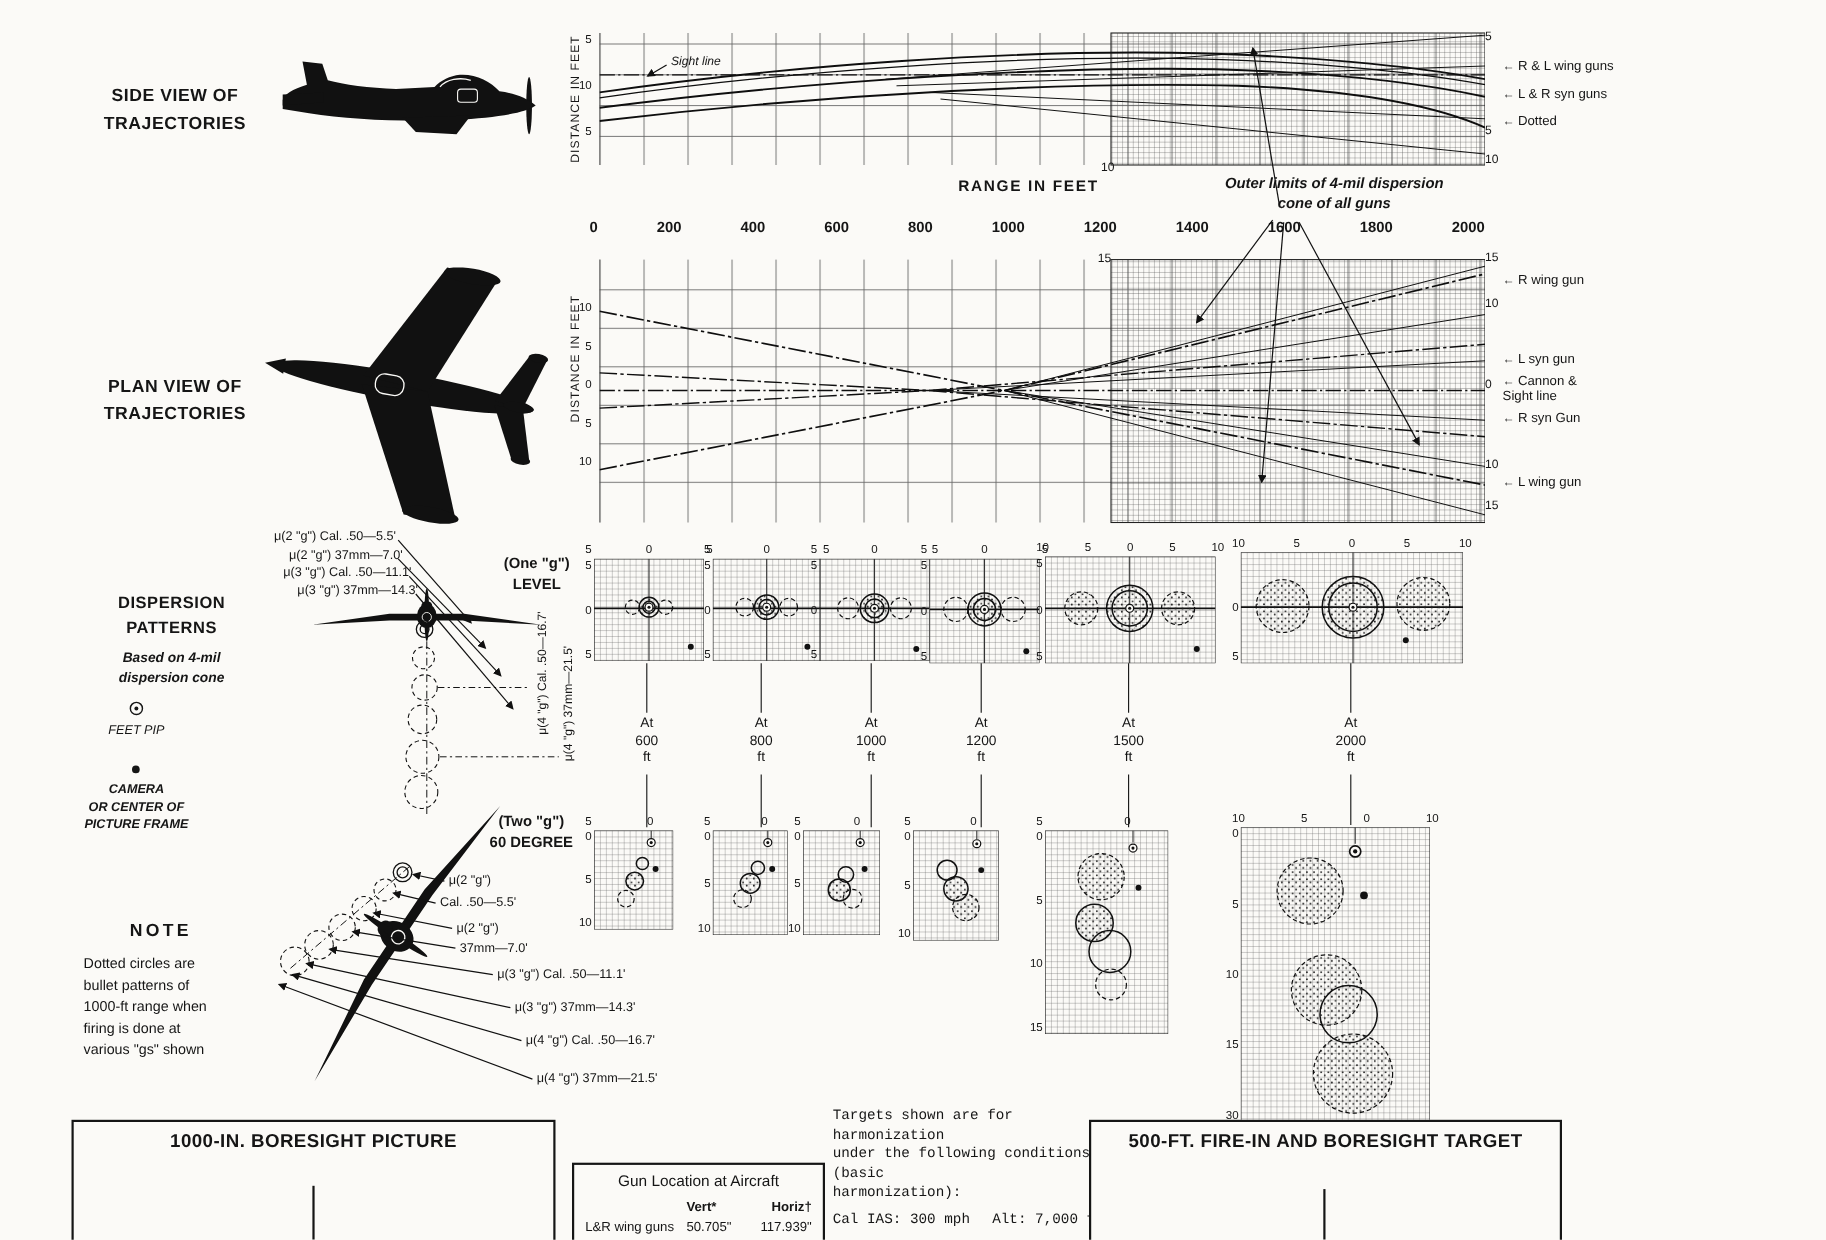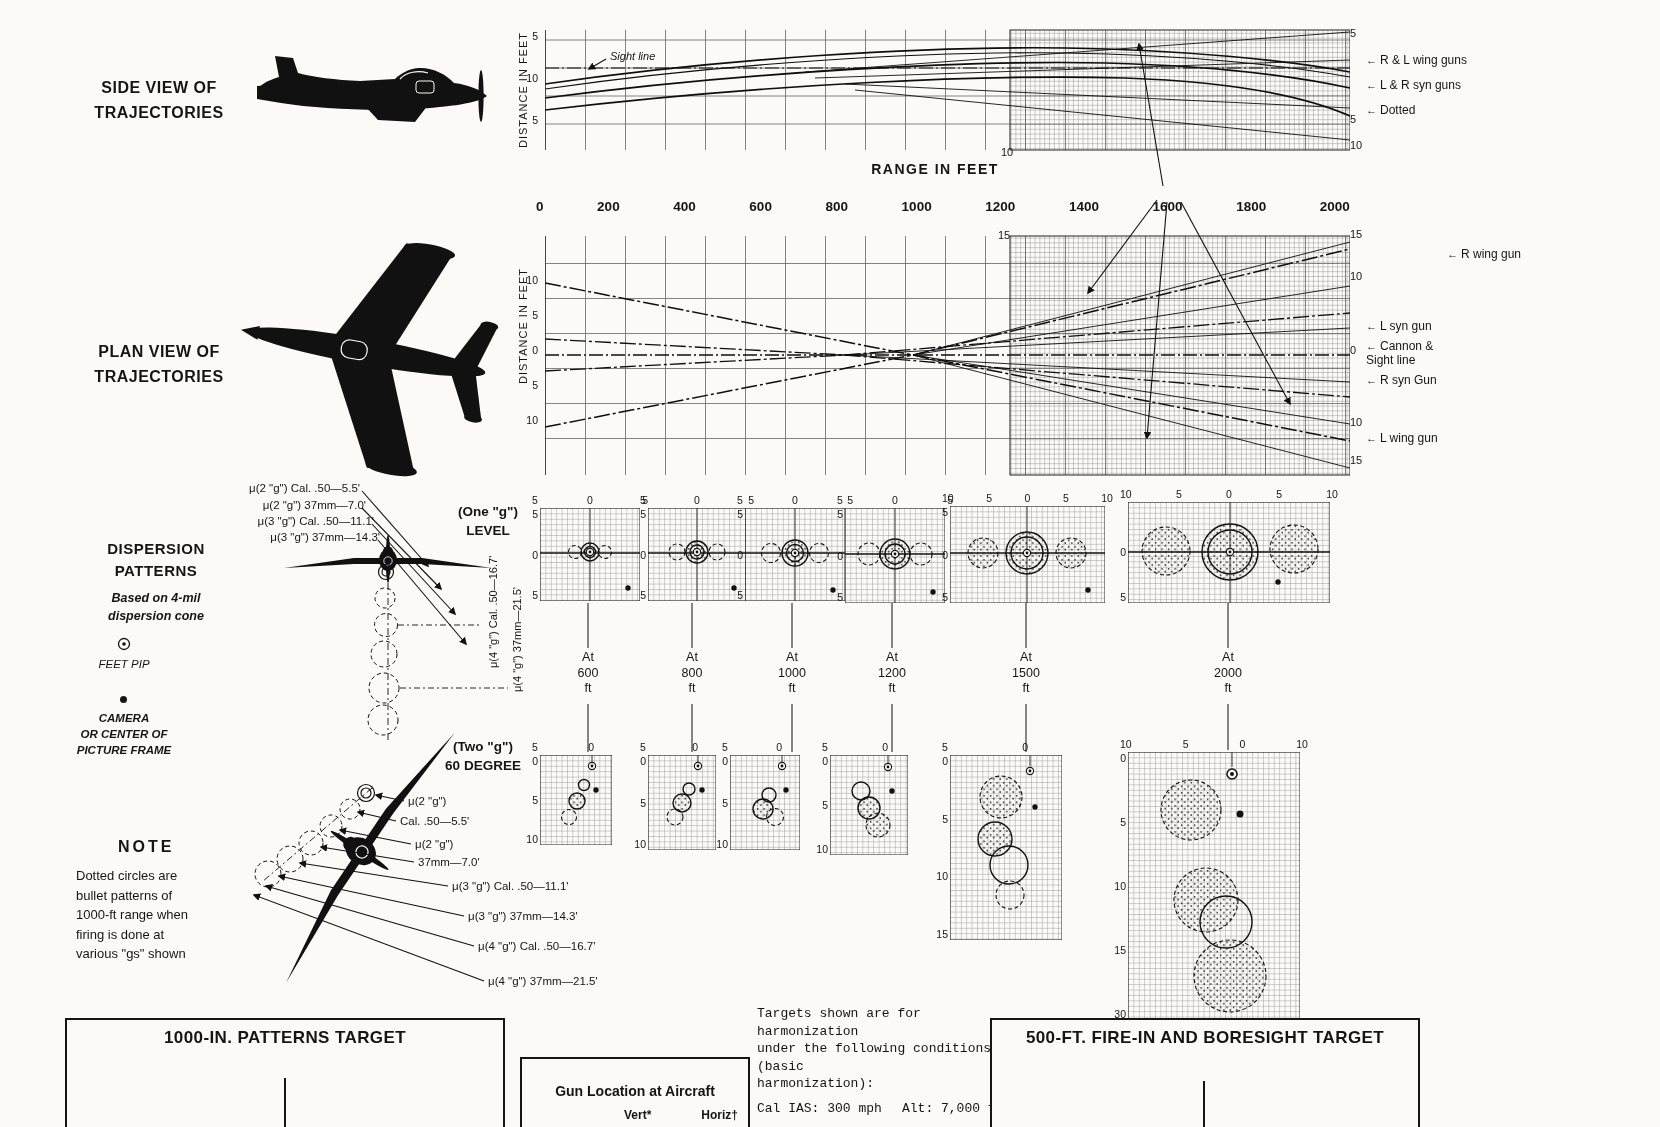--- a/index.html
+++ b/index.html
@@ -134,20 +134,22 @@
     </div>
   <div class="tk" style="left:1350px;top:27px">5</div>
   <div class="glab" style="left:1366px;top:54px">R &amp; L wing guns</div>
   <div class="glab" style="left:1366px;top:79px">L &amp; R syn guns</div>
   <div class="glab" style="left:1366px;top:104px">Dotted</div>
   <div class="tk" style="left:1350px;top:113px">5</div>
   <div class="tk" style="left:1350px;top:139px">10</div>
   <div class="tk" style="left:1001px;top:146px">10</div>
 
   <div class="rangelab" style="left:845px;top:161px;width:180px">RANGE IN FEET</div>
+  <div class="outer" style="left:1078px;top:158px;width:270px">Outer limits of 4-mil dispersion
+cone of all guns</div>
   <div class="ticks-x" style="left:536px;top:199px;width:814px;font-size:13.5px;font-weight:bold">
       <span>0</span>
       <span>200</span>
       <span>400</span>
       <span>600</span>
       <span>800</span>
       <span>1000</span>
       <span>1200</span>
       <span>1400</span>
       <span>1600</span>
@@ -183,21 +185,21 @@
 
   <div class="ticks-y" style="left:522px;top:274px;width:16px;height:152px">
       <span>10</span>
       <span>5</span>
       <span>0</span>
       <span>5</span>
       <span>10</span>
     </div>
   <div class="tk" style="left:998px;top:229px">15</div>
   <div class="tk" style="left:1350px;top:228px">15</div>
-  <div class="glab" style="left:1447px;top:248px">R wing gun</div>
+  <div class="glab" style="left:1366px;top:248px">R wing gun</div>
   <div class="tk" style="left:1350px;top:270px">10</div>
   <div class="glab" style="left:1366px;top:320px">L syn gun</div>
   <div class="tk" style="left:1350px;top:344px">0</div>
   <div class="glab" style="left:1366px;top:340px">Cannon &amp;
 Sight line</div>
   <div class="glab" style="left:1366px;top:374px">R syn Gun</div>
   <div class="tk" style="left:1350px;top:416px">10</div>
   <div class="glab" style="left:1366px;top:432px">L wing gun</div>
   <div class="tk" style="left:1350px;top:454px">15</div>
 
@@ -615,26 +617,26 @@
       <line x1="892" y1="603" x2="892" y2="648"></line>
         <line x1="892" y1="704" x2="892" y2="752"></line>
       <line x1="1026" y1="603" x2="1026" y2="648"></line>
         <line x1="1026" y1="704" x2="1026" y2="752"></line>
       <line x1="1228" y1="603" x2="1228" y2="648"></line>
         <line x1="1228" y1="704" x2="1228" y2="750"></line>
     </g>
   </svg>
 
   <div class="bigbox" style="left:65px;top:1018px;width:440px;height:115px">
-    <div class="bigtitle">1000-IN. PATTERNS TARGET</div>
+    <div class="bigtitle">1000-IN. BORESIGHT PICTURE</div>
   </div>
   <div class="chline" style="left:284px;top:1078px;height:49px"></div>
 
   <div class="bigbox" style="left:520px;top:1057px;width:230px;height:90px">
-    <div class="ctr" style="font-weight:bold;font-size:14px;padding-top:24px">Gun Location at Aircraft</div>
+    <div class="ctr" style="font-weight:normal;font-size:14px;padding-top:6px">Gun Location at Aircraft</div>
     <div class="gl-row gl-head">
       <span class="gl-name"></span>
       <span class="gl-v">Vert*</span>
       <span class="gl-h">Horiz†</span>
     </div>
     <div class="gl-row">
       <span class="gl-name">L&amp;R wing guns</span>
       <span class="gl-v">50.705"</span>
       <span class="gl-h">117.939"</span>
     </div>

